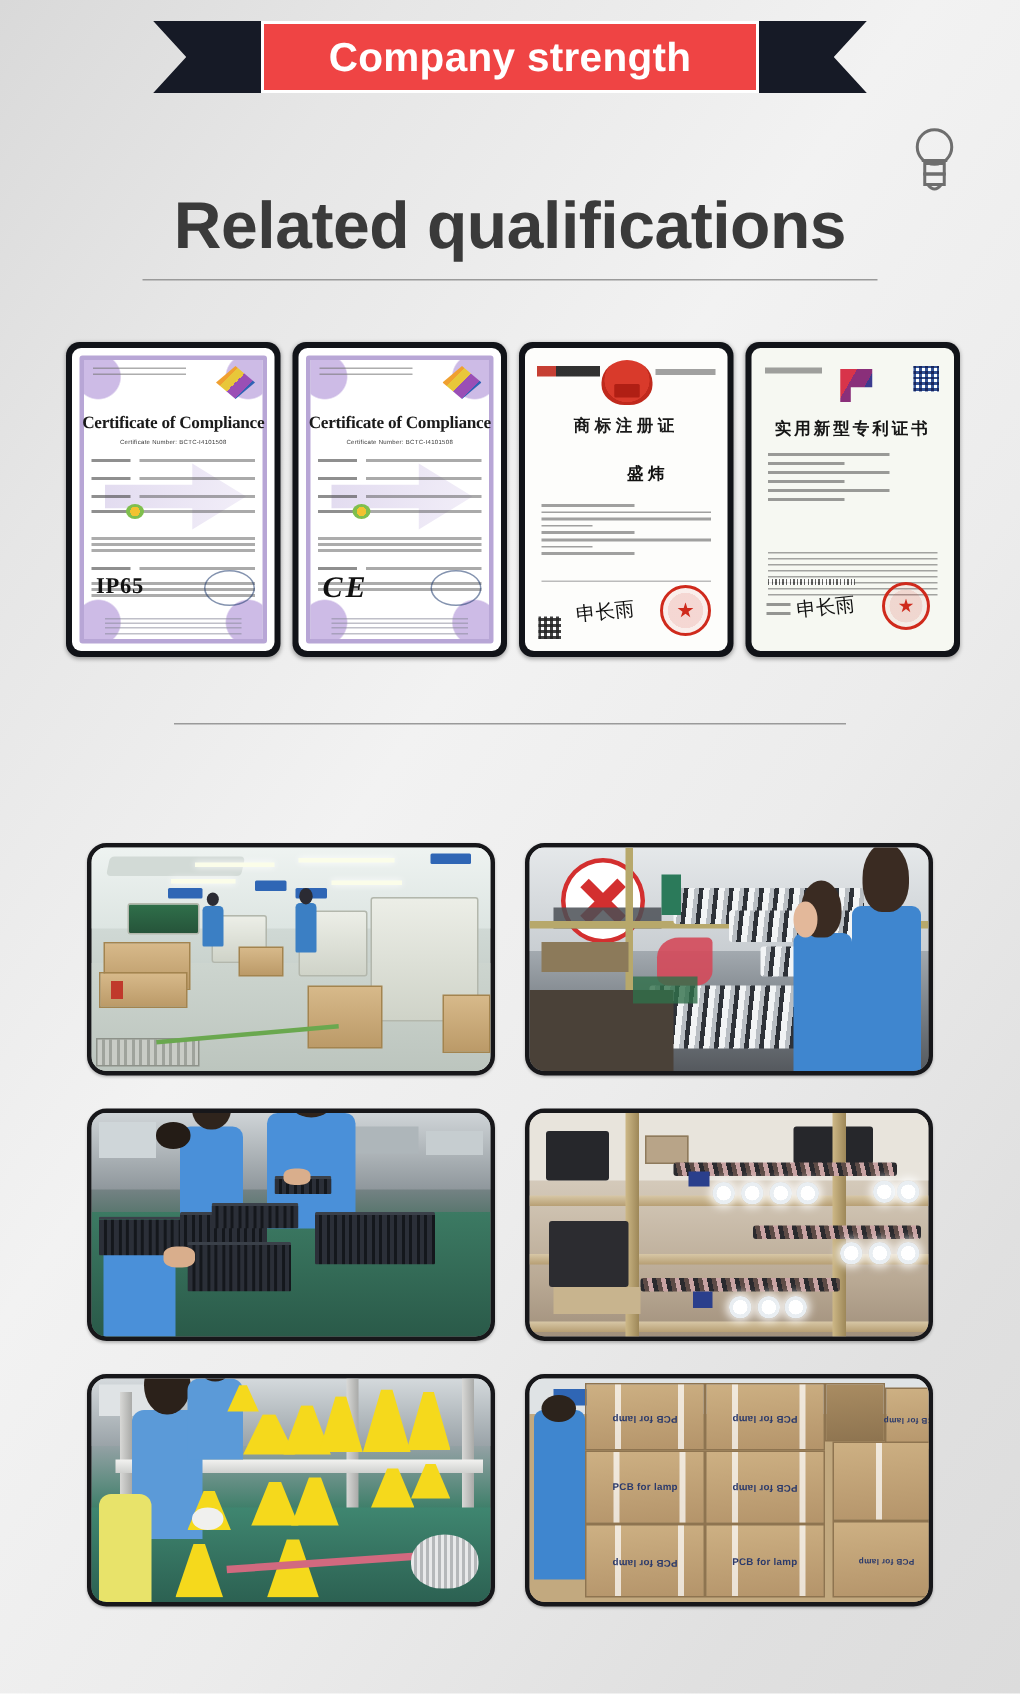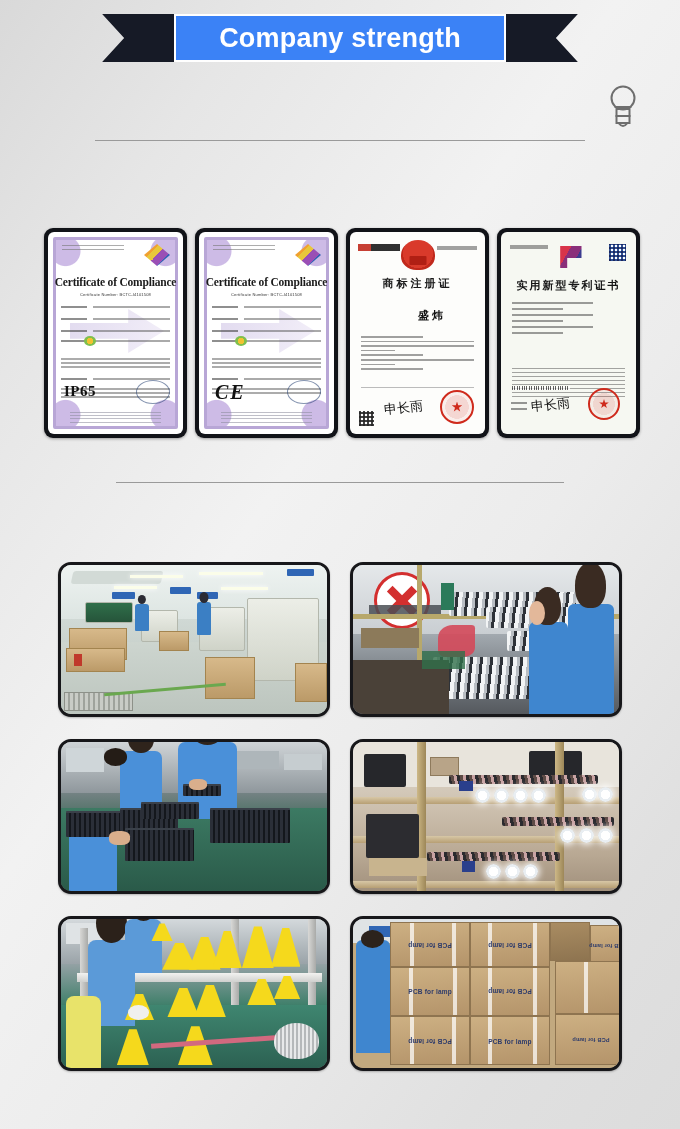--- a/index.html
+++ b/index.html
@@ -38,21 +38,21 @@
     background: #161a26;
     height: 100%;
   }
   .ribbon-tail.left {
     clip-path: polygon(0 0, 100% 0, 100% 100%, 0 100%, 22px 50%);
   }
   .ribbon-tail.right {
     clip-path: polygon(0 0, 100% 0, calc(100% - 22px) 50%, 100% 100%, 0 100%);
   }
   .ribbon-center {
-    background: #3b82f6;
+    background: #ef4444;
     border: 2px solid #ffffff;
     padding: 0 43px;
     display: flex;
     align-items: center;
     justify-content: center;
     min-width: 320px;
   }
   .ribbon-center .txt {
     color: #ffffff;
     font-size: 27px;
@@ -475,20 +475,21 @@
 
 <svg class="bulb-icon" viewBox="0 0 30 52">
   <circle cx="15" cy="16" r="11.5" fill="none" stroke="#6e6e6e" stroke-width="2"></circle>
   <path d="M6.5 25 H23.5" stroke="#6e6e6e" stroke-width="2" fill="none"></path>
   <rect x="8.5" y="27" width="13" height="7" fill="none" stroke="#6e6e6e" stroke-width="2"></rect>
   <rect x="8.5" y="34" width="13" height="7" fill="none" stroke="#6e6e6e" stroke-width="2"></rect>
   <path d="M10.5 41 q4.5 6 9 0" fill="none" stroke="#6e6e6e" stroke-width="2"></path>
 </svg>
 
 <div class="section-head" id="head-qualifications">
+  <div class="title">Related qualifications</div>
   <div class="rule"></div>
 </div>
 
 <div class="cert-row">
 
   <div class="cert">
     <div class="cert-inner compliance">
       <div class="watermark"></div>
       <div class="c-hdr-lines">
           <i></i>

